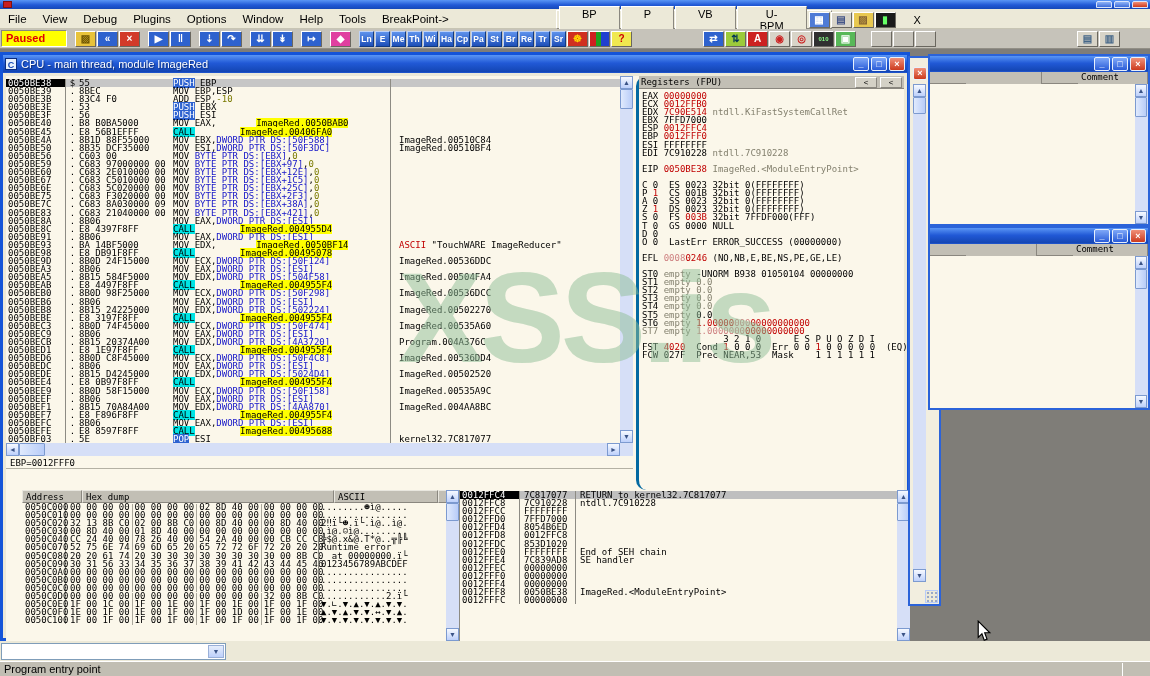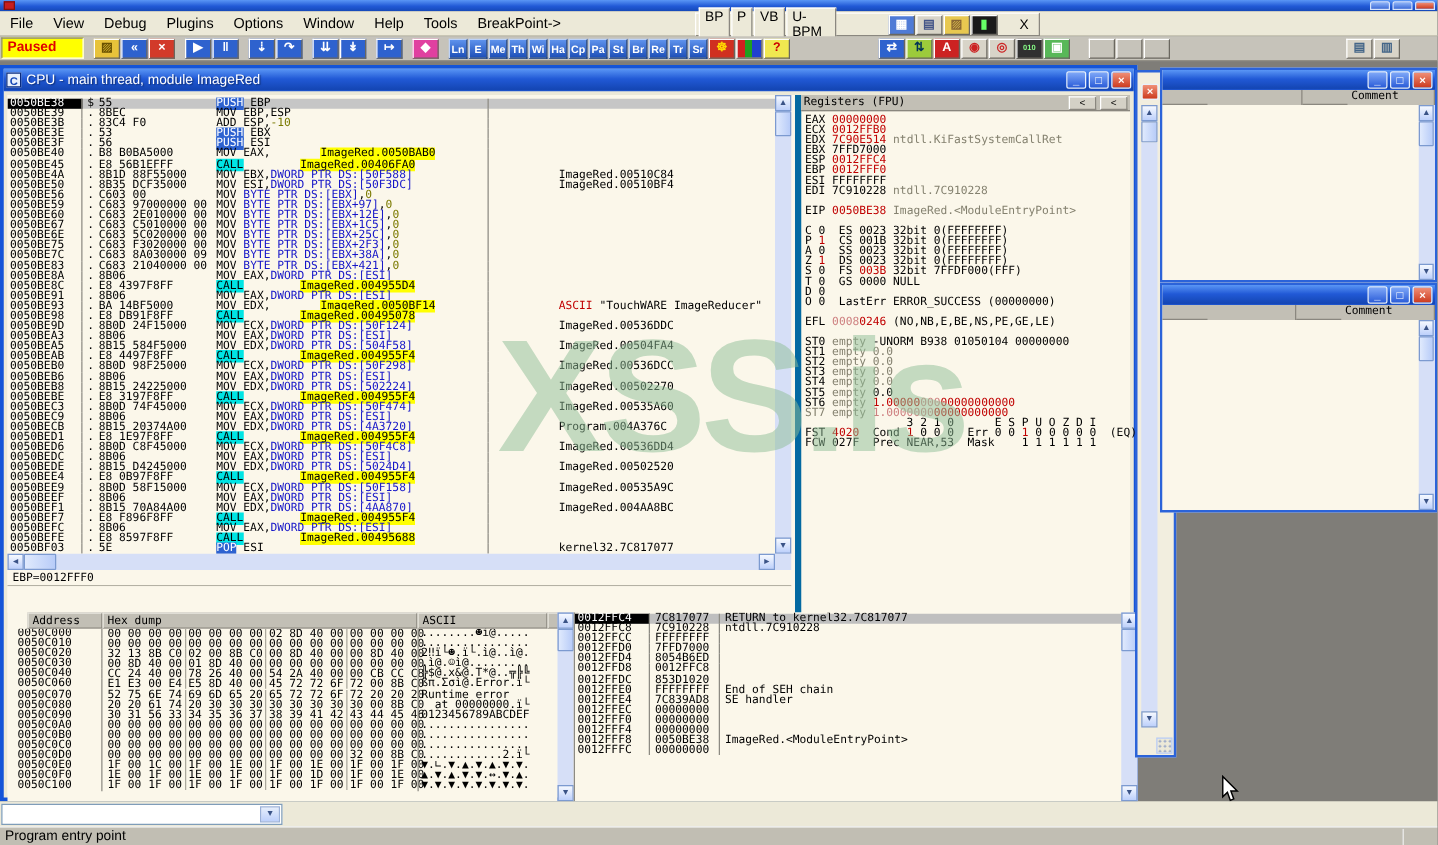--- a/index.html
+++ b/index.html
@@ -12,21 +12,21 @@
     background:linear-gradient(180deg,#5A96F5,#2159D6 55%,#1548B8); }
   .appicon { position:absolute; left:3px; top:1px; width:9px; height:7px; background:#C81E1E; border:1px solid #801010; }
   .strip-btns { position:absolute; right:2px; top:1px; display:flex; gap:2px; }
   .strip-btn { width:16px; height:7px; border-radius:2px 2px 0 0; background:linear-gradient(180deg,#8FB4F8,#3E6CD8); border:1px solid #D8E4FC; }
   .strip-btn.close { background:linear-gradient(180deg,#F09078,#CC3A1E); }
 
   .menubar { position:absolute; left:0; top:9px; width:1150px; height:20px; background:#ECE9D8; border-bottom:1px solid #C8C5B4; display:flex; align-items:center; }
   .mitem { font-size:11.5px; padding:2px 8px; color:#000; }
   .pluginbar { position:absolute; left:556px; top:10px; height:19px; width:276px; background:#ECE9D8;
     border:1px solid; border-color:#FFFFFF #8A877F #8A877F #FFFFFF; display:flex; align-items:center; padding:0 2px; }
-  .pbtn { font-size:11px; padding:1px 4px; margin-right:1px; background:#ECE9D8; border:1px solid; border-color:#FFFFFF #8A877F #8A877F #FFFFFF; color:#000; }
+  .pbtn { font-size:11px; padding:1px 22px; margin-right:1px; background:#ECE9D8; border:1px solid; border-color:#FFFFFF #8A877F #8A877F #FFFFFF; color:#000;text-align:center; }
   .pspacer { width:42px; }
   .pclose { font-size:11px; padding:0px 6px; margin-left:12px; color:#000; }
 
   .toolbar { position:absolute; left:0; top:29px; width:1150px; height:20px; background:#C6C3BA; border-bottom:1px solid #928F86; display:flex; align-items:center; }
   .paused { width:66px; height:17px; margin-left:1px; background:#FFFF00; border:1px solid; border-color:#8A877F #FFFFFF #FFFFFF #8A877F;
     color:#E00000; font-size:11px; font-weight:bold; padding:1px 4px; }
   .ticon { width:21px; height:16px; margin-left:1px; border:1px solid; border-color:#FFFFFF #6A675F #6A675F #FFFFFF;
     font-size:10px; line-height:14px; text-align:center; font-weight:bold; overflow:hidden; }
   .ticon.rainbow { background:linear-gradient(90deg,#D02020 0 30%,#20A020 30% 60%,#2040D0 60%); }
   .tgap { width:7px; } .tgap2 { width:70px; }
@@ -50,21 +50,21 @@
 
   
   .dpane { position:absolute; left:0; top:0; width:614px; height:367px; overflow:hidden; background:#FBF7EA; padding-top:3px; }
   .drow { height:8.1px; line-height:8.5px; white-space:pre; display:flex; }
   .drow.sel { background:#C6C6C6; }
   .d-a { display:inline-block; width:60px; padding-left:2px; border-right:1px solid #8D8B83; }
   .drow.sel .d-a { background:#000; color:#fff; }
   .d-f { display:inline-block; width:13px; text-align:center; }
   .d-h { display:inline-block; width:94px; }
   .d-i { display:inline-block; width:218px; border-right:1px solid #8D8B83; }
-  .d-c { display:inline-block; padding-left:8px;margin-left:48px; }
+  .d-c { display:inline-block; padding-left:8px; }
 
   .sg-b { background:#2D62D0; color:#fff; }
   .sg-c { background:#00E4E4; color:#000; }
   .sg-y { background:#FFFF00; color:#000;margin-left:40px; }
   .sg-u { color:#1515C8; }
   .sg-o { color:#7A7A00; }
   .sg-r { color:#C00000; }
   .sg-g { color:#84816F; }
   .sg-p { color:#CE8080; }
 
@@ -73,33 +73,33 @@
   .sbtn { position:absolute; background:linear-gradient(180deg,#F6F9FF,#BDD0FB); border:1px solid #7C9AD0; color:#3A5387;
     font-size:7px; text-align:center; line-height:11px; overflow:hidden; }
   .sthumb { position:absolute; background:linear-gradient(90deg,#E0EAFD,#B8CCF8); border:1px solid #7C9AD0; border-radius:1px; }
 
   .dvscroll { left:614px; top:0; width:13px; height:367px; }
   .dhscroll { position:absolute; left:0; top:367px; width:627px; height:13px; background:#D6DFF7; }
   .info-line { position:absolute; left:0; top:380px; width:627px; height:13px; background:#FBF7EA; border-bottom:1px solid #B4B1A4; padding:2px 0 0 4px; }
   .info-fill { position:absolute; left:0; top:393px; width:627px; height:21px; background:#FBF7EA; }
 
   
-  .rpane { position:absolute; left:630px; top:0; width:268px; height:414px; background:#FBF7EA; border-left:5px solid #0369a1; }
+  .rpane { position:absolute; left:630px; top:0; width:268px; height:414px; background:#FBF7EA; border-left:3px solid #0369a1;border-radius:10px; }
   .rhdr { height:13px; background:#C2BFB5; border-bottom:1px solid #8A877F; display:flex; align-items:center; padding:0 2px; }
   .rhdr-title { flex:1; }
   .rhbtn { width:22px; height:11px; background:#D4D1C6; border:1px solid; border-color:#FFFFFF #8A877F #8A877F #FFFFFF; font-size:8px; line-height:9px; text-align:center; margin-left:3px; }
   .rbody { padding:3px 0 0 3px; }
   .rl { height:8.1px; line-height:8.5px; white-space:pre; }
 
   
   .hdrrow { position:absolute; left:16px; top:414px; width:440px; height:13px; display:flex; background:#C2BFB5; }
   .hcell { height:13px; background:#C2BFB5; border:1px solid; border-color:#E9E7DF #8A877F #8A877F #E9E7DF; padding:1px 0 0 3px; }
   .mpane { position:absolute; left:0; top:427px; width:440px; height:138px; background:#FBF7EA; overflow:hidden; }
   .mrow { height:8.1px; line-height:8.5px; white-space:pre; display:flex; }
-  .m-a { display:inline-block; width:76px; padding-left:8px; border-right:1px solid #8D8B83; }
+  .m-a { display:inline-block; width:60px; padding-left:19px; border-right:1px solid #8D8B83; }
   .m-h { display:inline-block; width:252px; padding-left:4px; }
   .gsep { display:inline-block; width:1px; height:8px; background:#ABA89C; margin:0 2px; vertical-align:middle; }
   .m-s { display:inline-block; padding-left:2px; border-left:1px solid #8D8B83; width:104px; }
   .msb { left:440px; top:414px; width:13px; height:151px; }
 
   .spane { position:absolute; left:453px; top:414px; width:438px; height:151px; background:#FBF7EA; border-left:1px solid #8D8B83; overflow:hidden; padding-top:1px; }
   .srow { height:8.1px; line-height:8.5px; white-space:pre; display:flex; }
   .srow.sel { background:#BFBFBF; }
   .s-a { display:inline-block; width:60px; padding-left:2px; border-right:1px solid #8D8B83; }
   .srow.sel .s-a { background:#000; color:#fff; }
@@ -370,21 +370,20 @@
           <span class="hcell mono" style="width:104px">ASCII</span>
           <span class="hcell" style="flex:1"></span>
         </div>
 
         <div class="mpane mono">
             <div class="mrow"><span class="m-a">0050C000</span><span class="m-h"><span>00 00 00 00</span><span class="gsep"></span><span>00 00 00 00</span><span class="gsep"></span><span>02 8D 40 00</span><span class="gsep"></span><span>00 00 00 00</span></span><span class="m-s">........☻ì@.....</span></div>
             <div class="mrow"><span class="m-a">0050C010</span><span class="m-h"><span>00 00 00 00</span><span class="gsep"></span><span>00 00 00 00</span><span class="gsep"></span><span>00 00 00 00</span><span class="gsep"></span><span>00 00 00 00</span></span><span class="m-s">................</span></div>
             <div class="mrow"><span class="m-a">0050C020</span><span class="m-h"><span>32 13 8B C0</span><span class="gsep"></span><span>02 00 8B C0</span><span class="gsep"></span><span>00 8D 40 00</span><span class="gsep"></span><span>00 8D 40 00</span></span><span class="m-s">2‼ï└☻.ï└.ì@..ì@.</span></div>
             <div class="mrow"><span class="m-a">0050C030</span><span class="m-h"><span>00 8D 40 00</span><span class="gsep"></span><span>01 8D 40 00</span><span class="gsep"></span><span>00 00 00 00</span><span class="gsep"></span><span>00 00 00 00</span></span><span class="m-s">.ì@.☺ì@.........</span></div>
             <div class="mrow"><span class="m-a">0050C040</span><span class="m-h"><span>CC 24 40 00</span><span class="gsep"></span><span>78 26 40 00</span><span class="gsep"></span><span>54 2A 40 00</span><span class="gsep"></span><span>00 CB CC C8</span></span><span class="m-s">╠$@.x&amp;@.T*@..╦╠╚</span></div>
-            <div class="mrow"><span class="m-a">0050C060</span><span class="m-h"><span>E1 E3 00 E4</span><span class="gsep"></span><span>E5 8D 40 00</span><span class="gsep"></span><span>45 72 72 6F</span><span class="gsep"></span><span>72 00 8B C0</span></span><span class="m-s">ßπ.Σσì@.Error.ï└</span></div>
             <div class="mrow"><span class="m-a">0050C070</span><span class="m-h"><span>52 75 6E 74</span><span class="gsep"></span><span>69 6D 65 20</span><span class="gsep"></span><span>65 72 72 6F</span><span class="gsep"></span><span>72 20 20 20</span></span><span class="m-s">Runtime error   </span></div>
             <div class="mrow"><span class="m-a">0050C080</span><span class="m-h"><span>20 20 61 74</span><span class="gsep"></span><span>20 30 30 30</span><span class="gsep"></span><span>30 30 30 30</span><span class="gsep"></span><span>30 00 8B C0</span></span><span class="m-s">  at 00000000.ï└</span></div>
             <div class="mrow"><span class="m-a">0050C090</span><span class="m-h"><span>30 31 56 33</span><span class="gsep"></span><span>34 35 36 37</span><span class="gsep"></span><span>38 39 41 42</span><span class="gsep"></span><span>43 44 45 46</span></span><span class="m-s">0123456789ABCDEF</span></div>
             <div class="mrow"><span class="m-a">0050C0A0</span><span class="m-h"><span>00 00 00 00</span><span class="gsep"></span><span>00 00 00 00</span><span class="gsep"></span><span>00 00 00 00</span><span class="gsep"></span><span>00 00 00 00</span></span><span class="m-s">................</span></div>
             <div class="mrow"><span class="m-a">0050C0B0</span><span class="m-h"><span>00 00 00 00</span><span class="gsep"></span><span>00 00 00 00</span><span class="gsep"></span><span>00 00 00 00</span><span class="gsep"></span><span>00 00 00 00</span></span><span class="m-s">................</span></div>
             <div class="mrow"><span class="m-a">0050C0C0</span><span class="m-h"><span>00 00 00 00</span><span class="gsep"></span><span>00 00 00 00</span><span class="gsep"></span><span>00 00 00 00</span><span class="gsep"></span><span>00 00 00 00</span></span><span class="m-s">................</span></div>
             <div class="mrow"><span class="m-a">0050C0D0</span><span class="m-h"><span>00 00 00 00</span><span class="gsep"></span><span>00 00 00 00</span><span class="gsep"></span><span>00 00 00 00</span><span class="gsep"></span><span>32 00 8B C0</span></span><span class="m-s">............2.ï└</span></div>
             <div class="mrow"><span class="m-a">0050C0E0</span><span class="m-h"><span>1F 00 1C 00</span><span class="gsep"></span><span>1F 00 1E 00</span><span class="gsep"></span><span>1F 00 1E 00</span><span class="gsep"></span><span>1F 00 1F 00</span></span><span class="m-s">▼.∟.▼.▲.▼.▲.▼.▼.</span></div>
             <div class="mrow"><span class="m-a">0050C0F0</span><span class="m-h"><span>1E 00 1F 00</span><span class="gsep"></span><span>1E 00 1F 00</span><span class="gsep"></span><span>1F 00 1D 00</span><span class="gsep"></span><span>1F 00 1E 00</span></span><span class="m-s">▲.▼.▲.▼.▼.↔.▼.▲.</span></div>
             <div class="mrow"><span class="m-a">0050C100</span><span class="m-h"><span>1F 00 1F 00</span><span class="gsep"></span><span>1F 00 1F 00</span><span class="gsep"></span><span>1F 00 1F 00</span><span class="gsep"></span><span>1F 00 1F 00</span></span><span class="m-s">▼.▼.▼.▼.▼.▼.▼.▼.</span></div>

